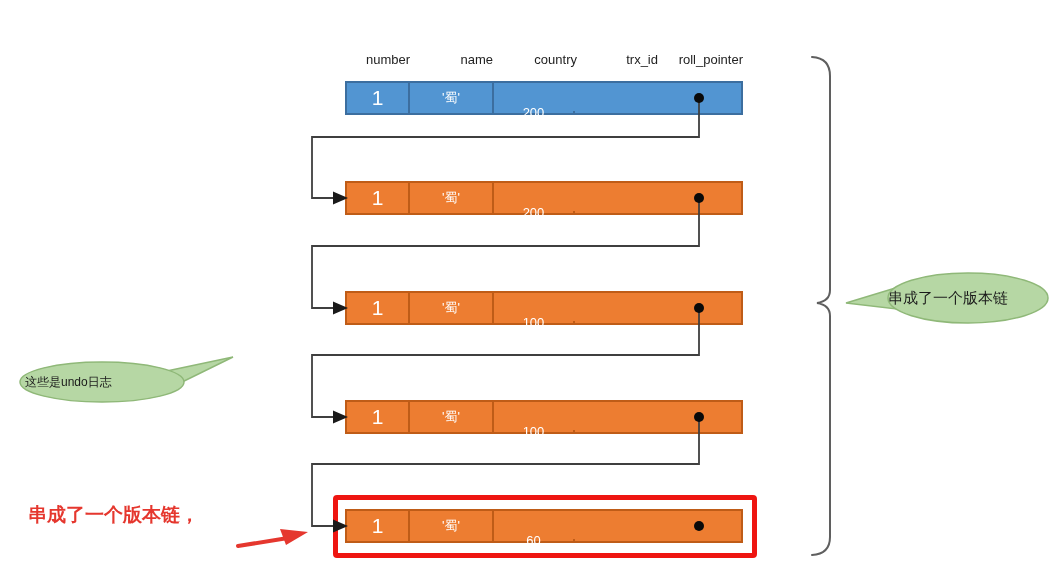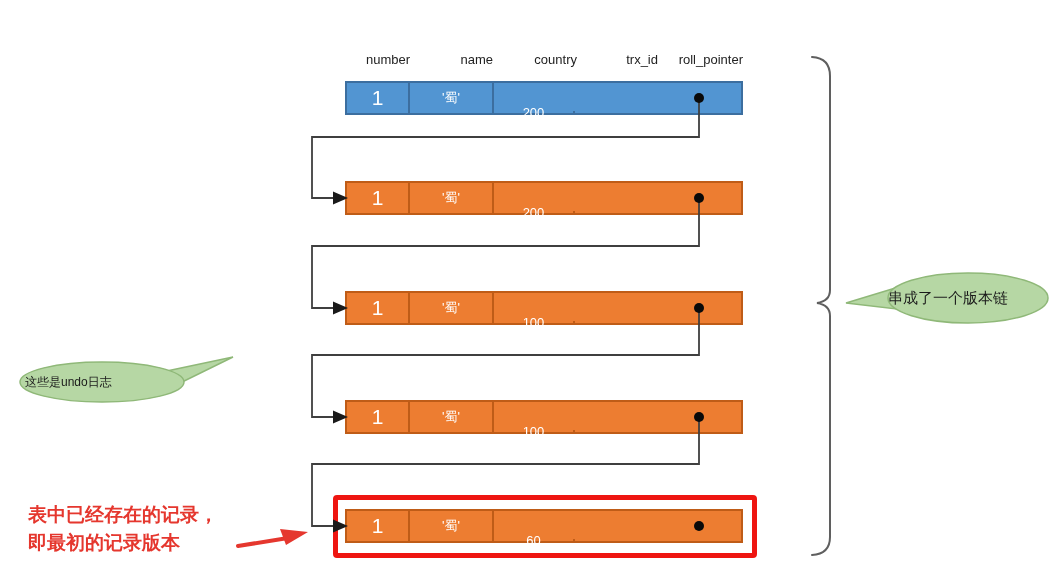--- a/index.html
+++ b/index.html
@@ -141,16 +141,15 @@
     </g>
 
     <g fill="#e5372e" stroke="#e5372e">
       <line x1="238" y1="546" x2="288" y2="538" stroke-width="4" stroke-linecap="round"></line>
       <polygon points="308,532 280,529 286,545" stroke="none"></polygon>
     </g>
   </svg>
 
   <div class="bubble-text undo-bubble-text">这些是undo日志</div>
   <div class="bubble-text chain-bubble-text">串成了一个版本链</div>
-  <div class="note-text note-line1">表中已经存在的记录，</div>
-  <div class="note-text note-line2">即最初的记录版本</div>
+  <div class="note-text note-line1">串成了一个版本链，</div>
 
 </div>
 
 </body></html>

